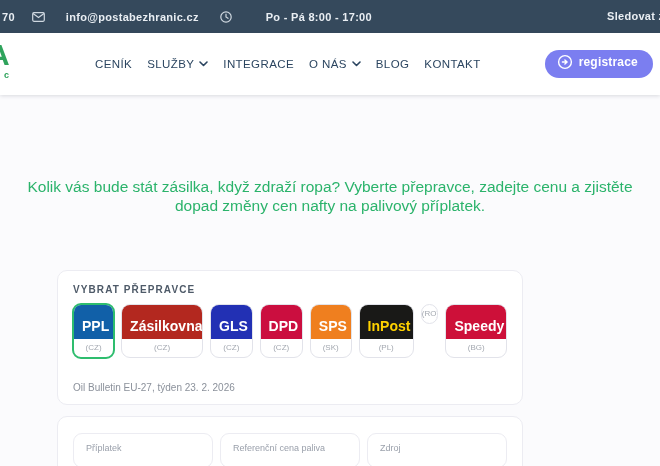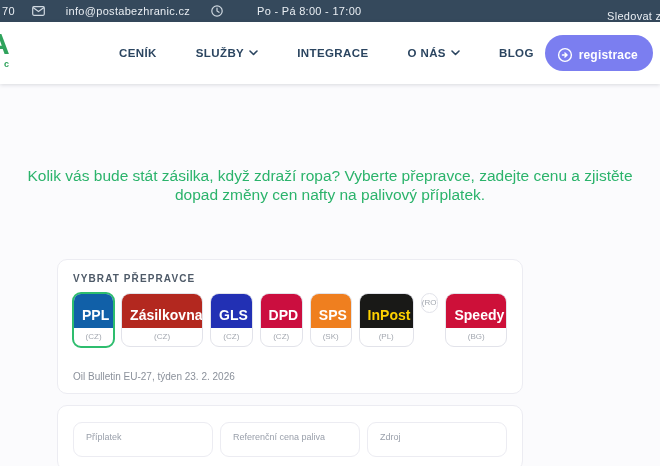--- a/index.html
+++ b/index.html
@@ -6,23 +6,23 @@
   html, body { margin: 0; padding: 0; }
   body {
     width: 660px; height: 466px; overflow: hidden; position: relative;
     background: #fbfbfd;
     font-family: "Liberation Sans", sans-serif;
     -webkit-font-smoothing: antialiased;
   }
 
   
   .topbar {
-    height: 22px; background: #35495c; color: #e9eef3;
+    height: 33px; background: #35495c; color: #e9eef3;
     display: flex; align-items: center; position: relative;
-    font-size: 11px; font-weight: 400; letter-spacing: .3px;
+    font-size: 11px; font-weight: 700; letter-spacing: .3px;
     white-space: nowrap;
   }
   .topbar .phone-frag { margin-left: 2px; }
   .topbar .ic { margin-left: 17px; display: inline-flex; align-items: center; }
   .topbar .email { margin-left: 21px; cursor: pointer; }
   .topbar .ic2 { margin-left: 21px; display: inline-flex; align-items: center; }
   .topbar .hours { margin-left: 13px; padding-left: 21px; }
   .topbar .track { position: absolute; left: 607px; top: 10px; cursor: pointer; }
 
   
@@ -32,27 +32,27 @@
   }
   .logo { position: absolute; left: -12px; top: 7px; color: #2fa35c; cursor: pointer; line-height: 1; }
   .logo .big-a { font-size: 30px; font-weight: 700; display: block; }
   .logo .sub-c { font-size: 9px; font-weight: 700; display: block; margin: 1px 0 0 16px; }
   .menu {
     position: absolute; left: 95px; top: 0; height: 100%;
     display: flex; align-items: center; gap: 15px;
   }
   .menu-item {
     display: inline-flex; align-items: center; gap: 5px;
-    font-size: 11.5px; font-weight: 700; letter-spacing: .4px;
-    color: #2b4560; cursor: pointer; margin-left: 24px;
+    font-size: 11.5px; font-weight: 400; letter-spacing: .4px;
+    color: #2b4560; cursor: pointer;
   }
   .register-btn {
     position: absolute; right: 7px; top: 50%; transform: translateY(-50%);
     background: #7b7ef0; color: #fff; border: none; cursor: pointer;
-    border-radius: 999px; padding: 12px 15px 8px 12px;
+    border-radius: 999px; padding: 4px 15px 8px 12px;
     display: inline-flex; align-items: center; gap: 6px;
     font-family: "Liberation Sans", sans-serif;
     font-size: 12px; font-weight: 700; letter-spacing: .2px;
   }
 
   
   .hero { padding-top: 73px; }
   .page-title {
     margin: 0; text-align: center;
     font-size: 21px; font-weight: 700; color: #2b4560; letter-spacing: .2px;

